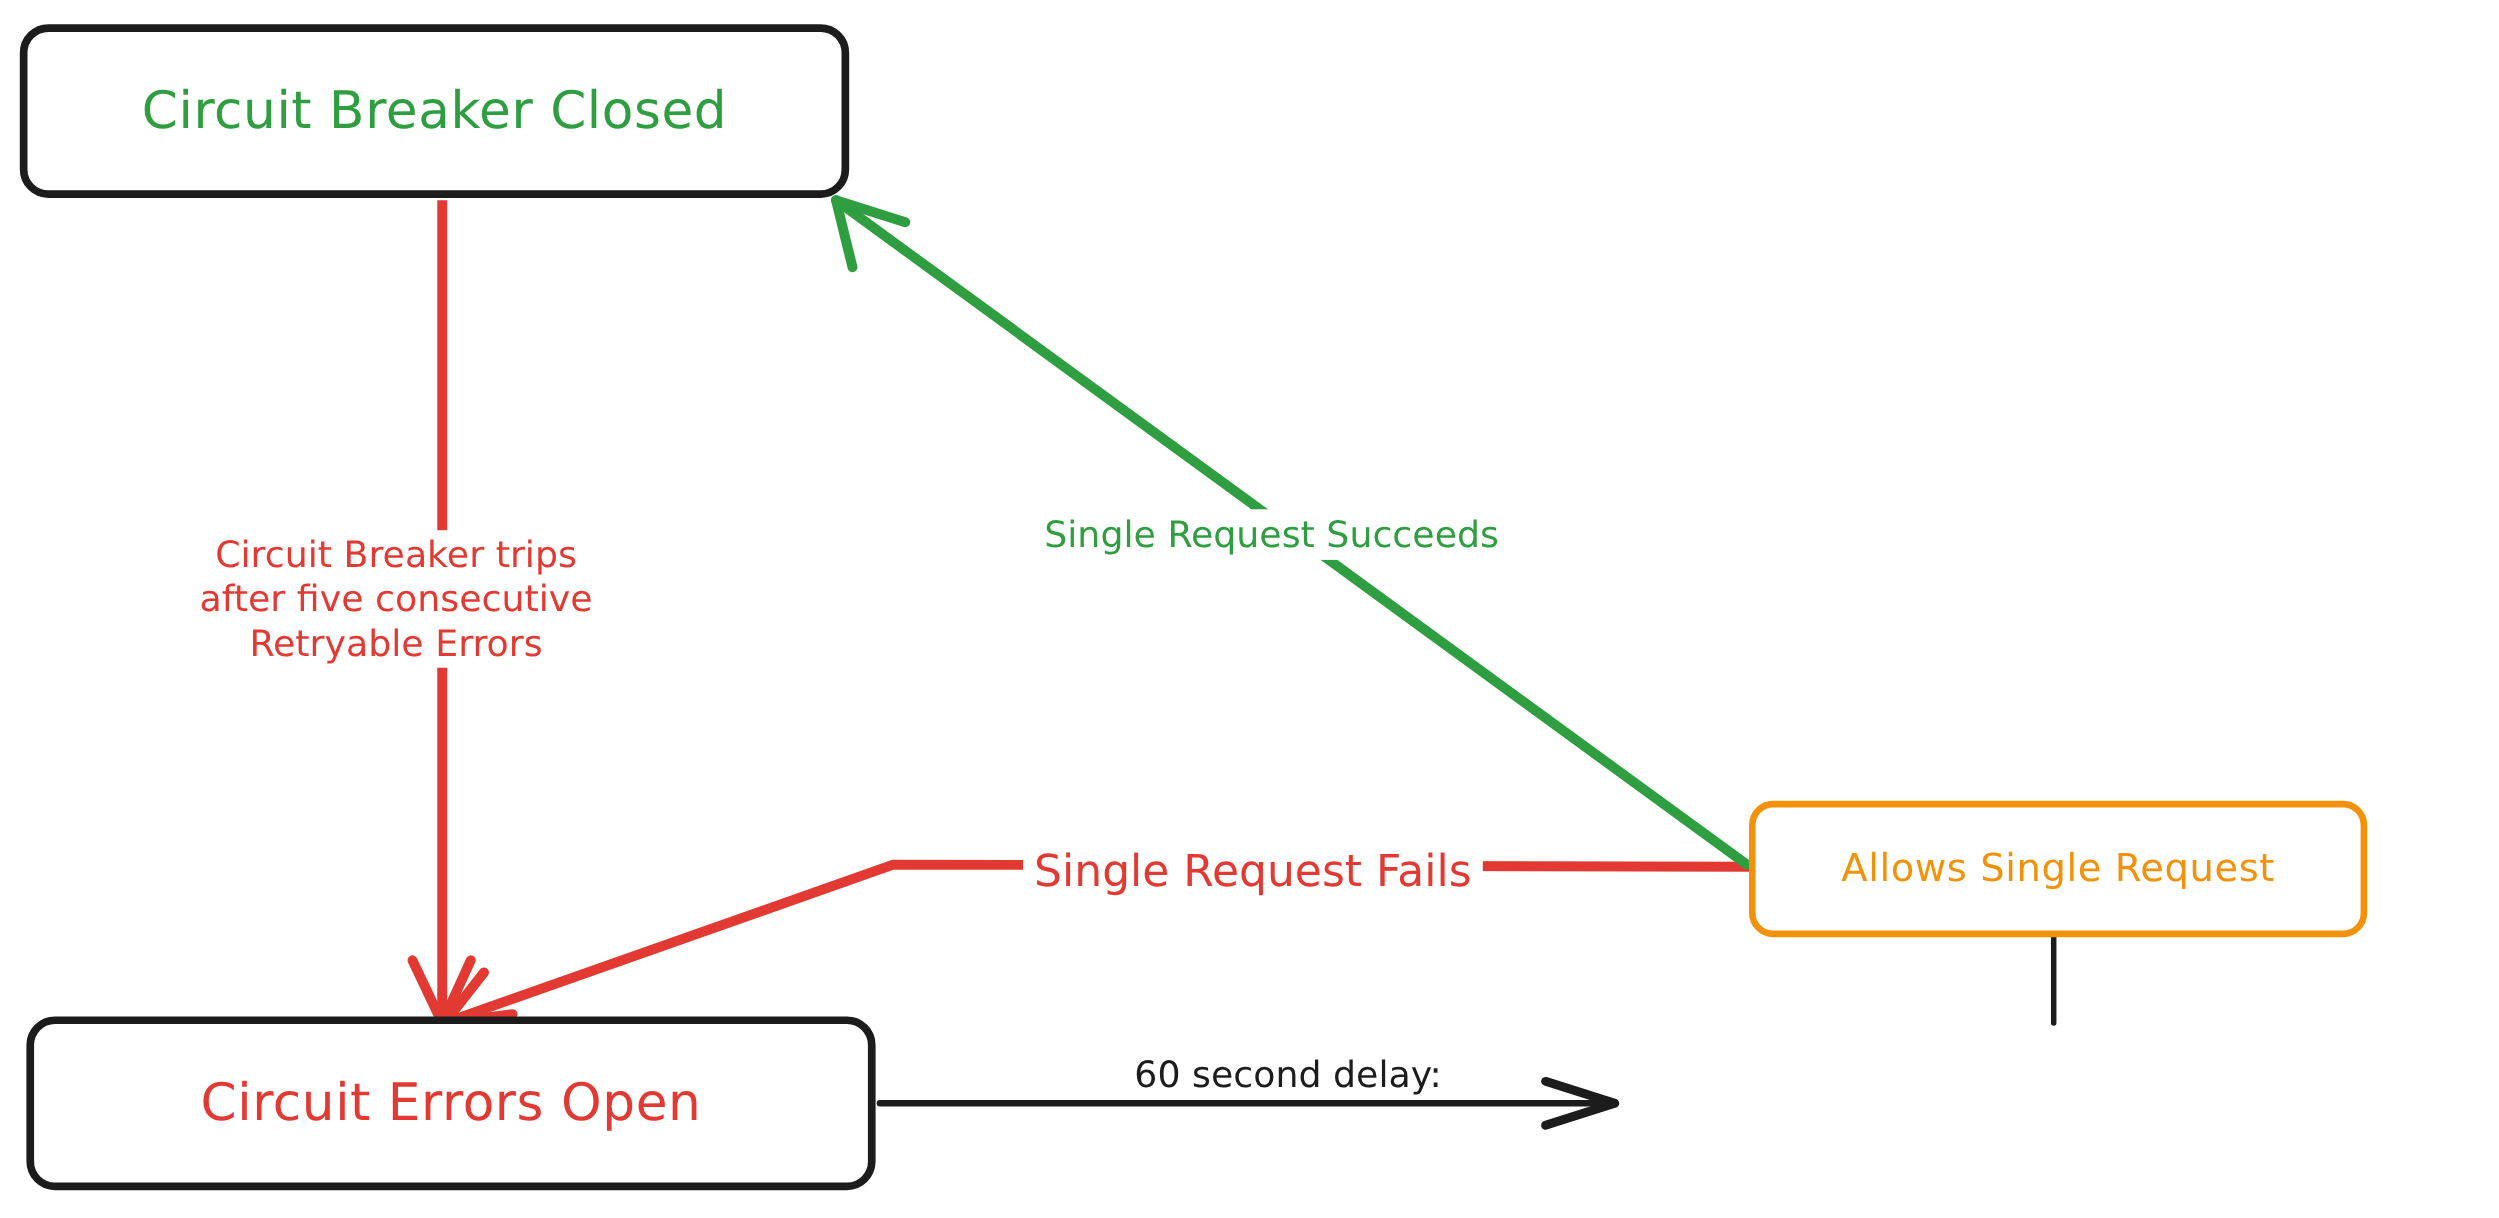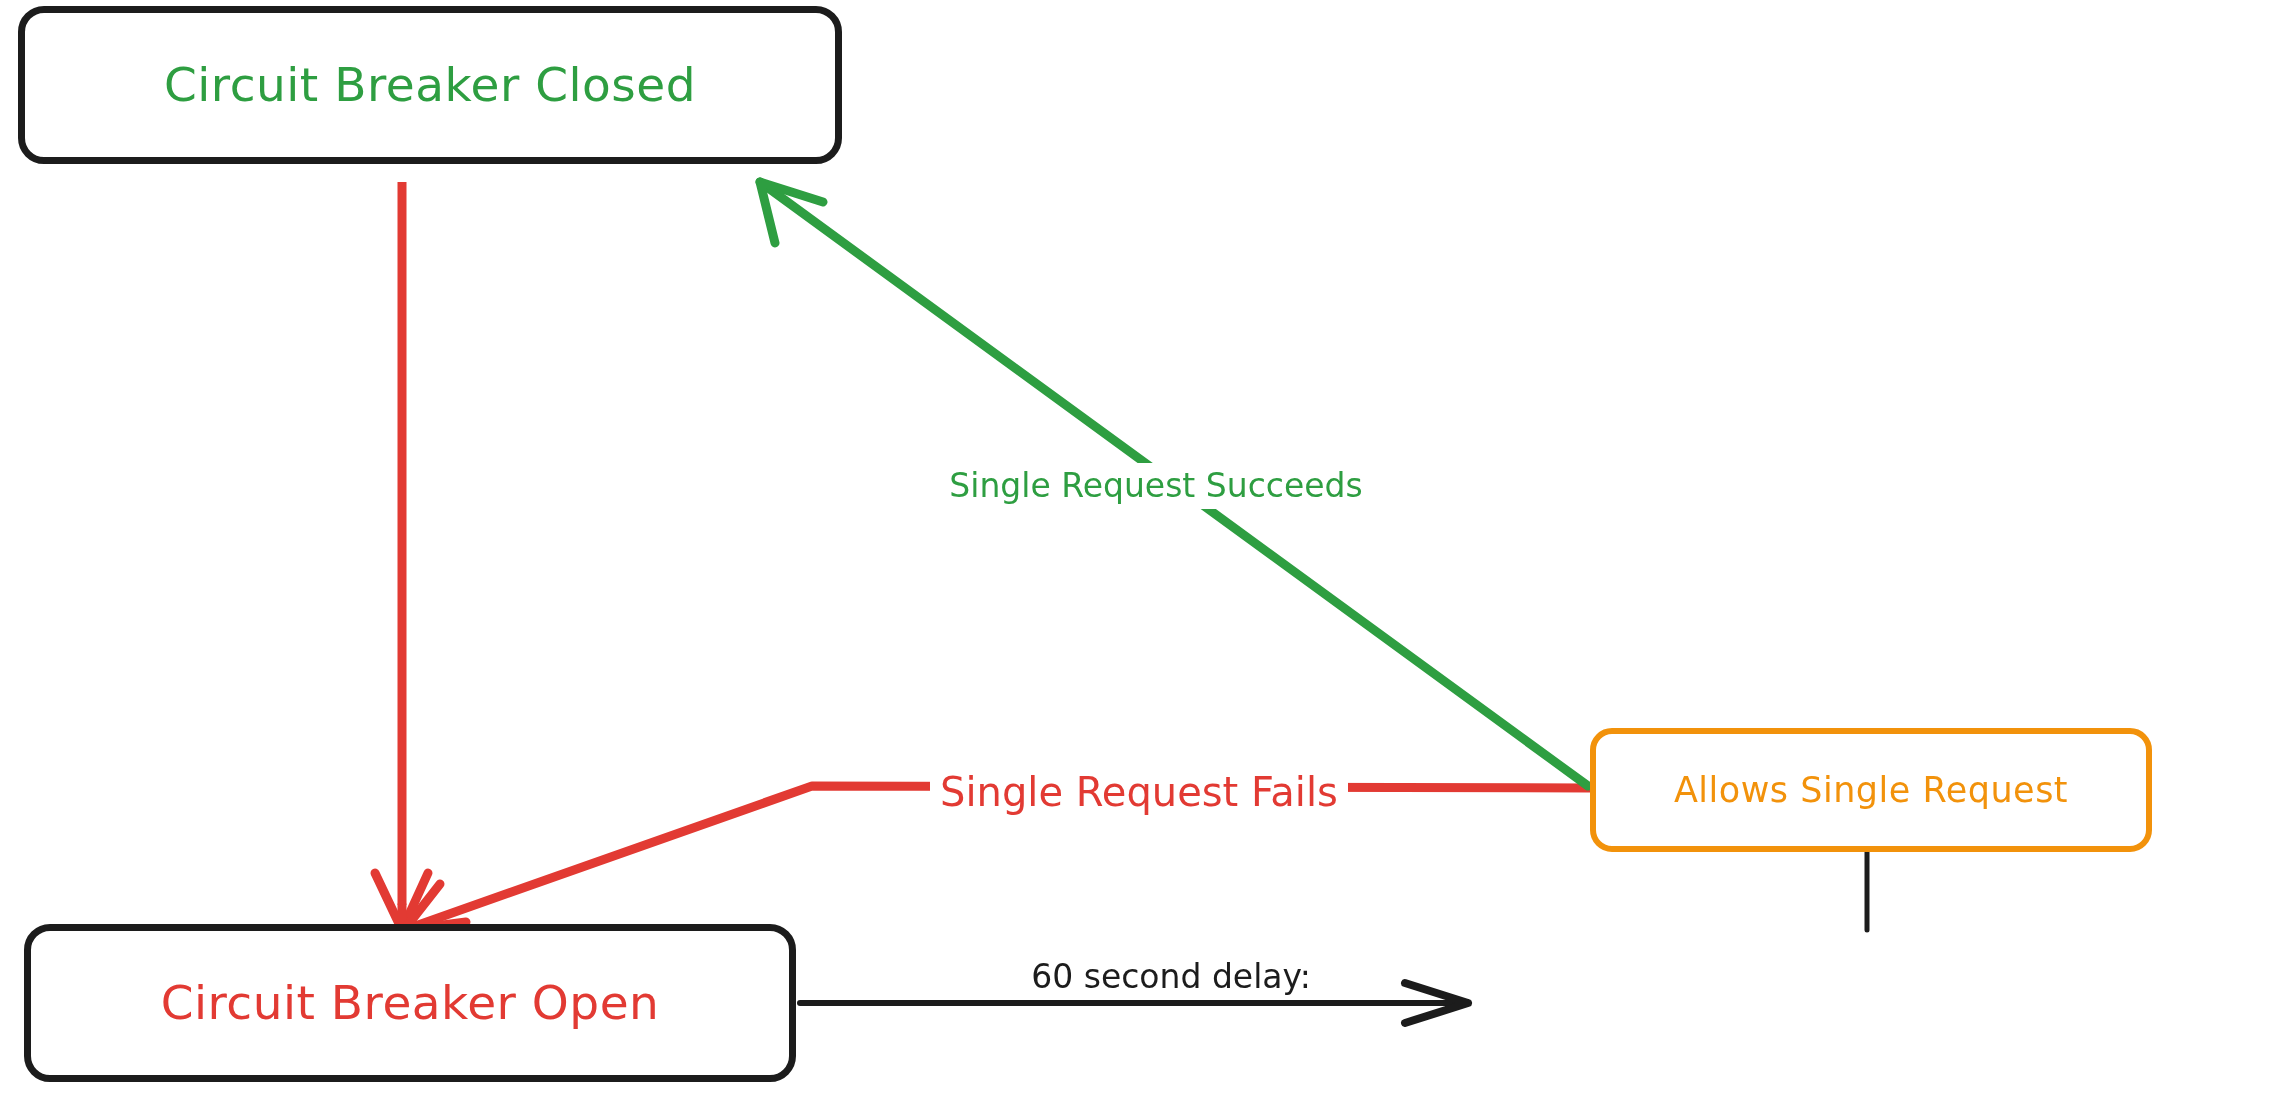--- a/index.html
+++ b/index.html
@@ -46,21 +46,21 @@
     font-family: "DejaVu Sans", sans-serif;
     font-weight: 400;
     letter-spacing: 0.5px;
     line-height: 1.1;
     white-space: nowrap;
   }
   .lbl-green  { color: #2E9E41; }
   .lbl-red    { color: #E23A33; }
   .lbl-orange { color: #F2920B; }
 
-  #node-closed    { left: 18px;   top: 6px;  width: 824px; height: 158px; }
+  #node-closed    { left: 18px;   top: 22px;  width: 754px; height: 158px; }
   #node-open      { left: 24px;   top: 924px; width: 772px; height: 158px; }
   #node-halfopen  { left: 1472px; top: 930px; width: 792px; height: 158px; }
   #node-allows    { left: 1590px; top: 728px; width: 562px; height: 124px; }
 
   #node-closed   .node-label { font-size: 47px; }
   #node-open     .node-label { font-size: 47px; }
   #node-halfopen .node-label { font-size: 47px; }
   #node-allows   .node-label { font-size: 35px; }
 
   .edge-label {
@@ -137,28 +137,33 @@
     <g>
       <path d="M 1867 930 L 1867 850" stroke="#1c1c1c" stroke-width="5" fill="none" stroke-linecap="round"></path>
     </g>
   </svg>
 
   <div class="node node-black" id="node-closed">
     <span class="node-label lbl-green">Circuit Breaker Closed</span>
   </div>
 
   <div class="node node-black" id="node-open">
-    <span class="node-label lbl-red">Circuit Breaker Open</span>
+    <span class="node-label lbl-red">Circuit Errors Open</span>
   </div>
 
 
   <div class="node node-orange" id="node-allows">
     <span class="node-label lbl-orange">Allows Single Request</span>
   </div>
 
+  <div class="edge-label" id="label-trips">
+    <div>Circuit Breaker trips</div>
+    <div>after five consecutive</div>
+    <div>Retryable Errors</div>
+  </div>
 
   <div class="edge-label" id="label-succeeds">
     <div>Single Request Succeeds</div>
   </div>
 
   <div class="edge-label" id="label-fails">
     <div>Single Request Fails</div>
   </div>
 
   <div class="edge-label" id="label-delay">

